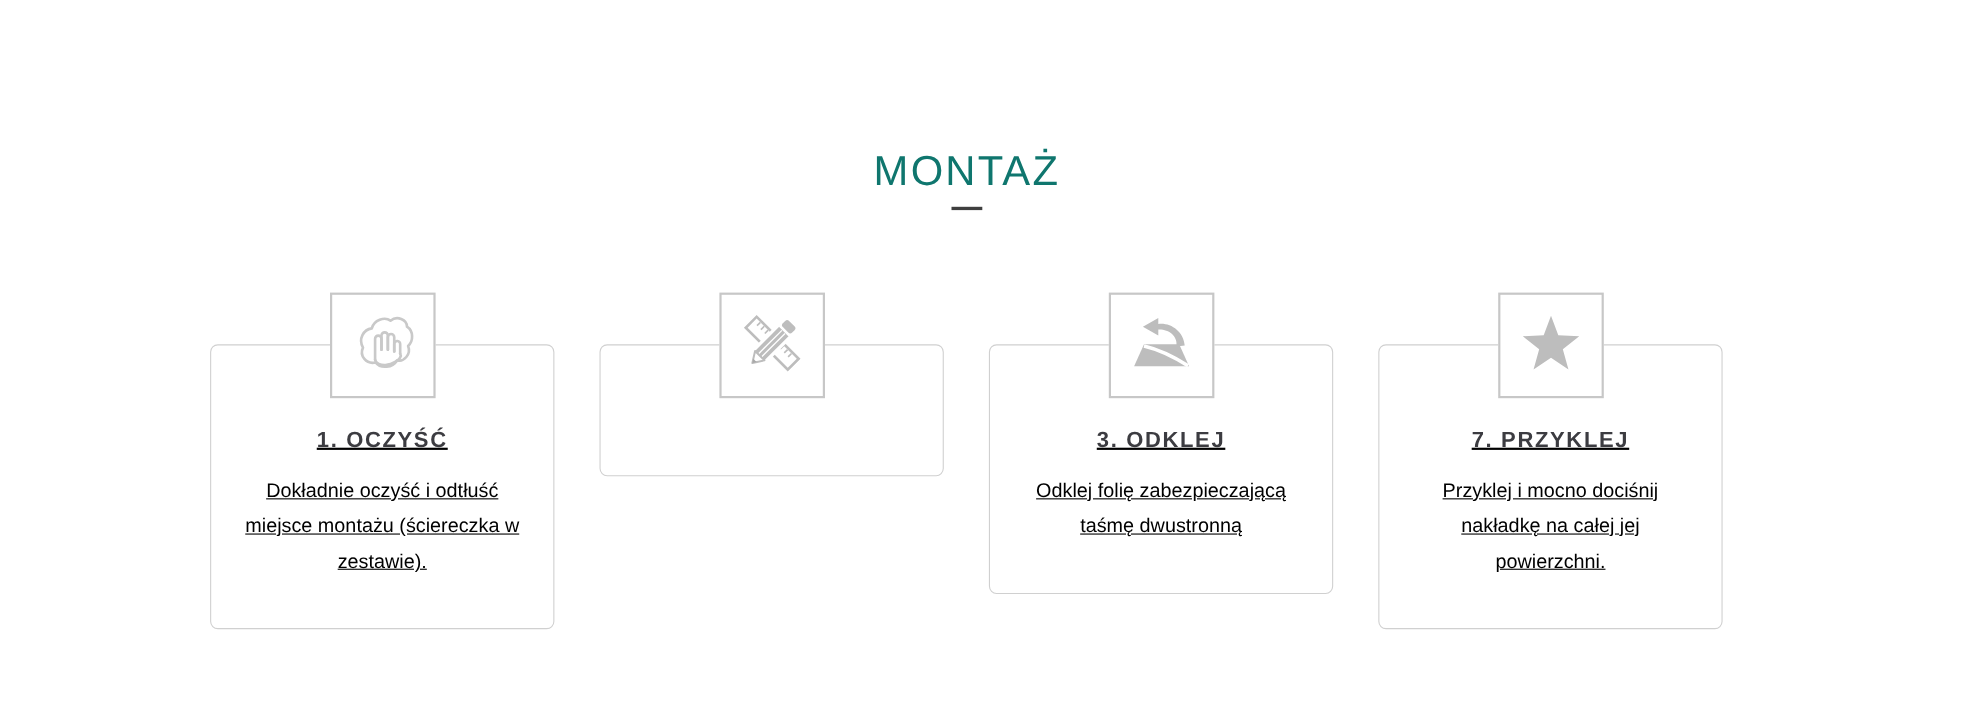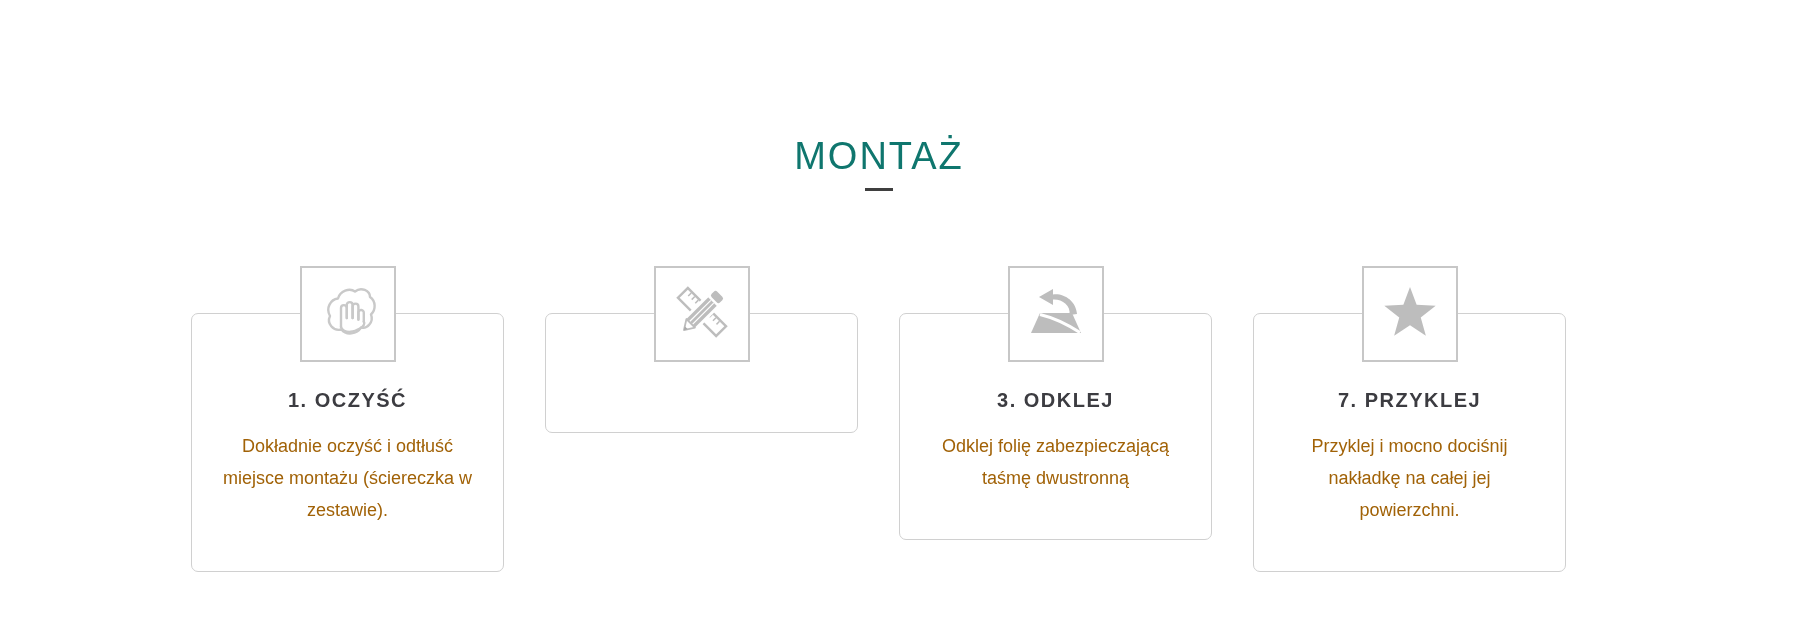--- a/index.html
+++ b/index.html
@@ -25,20 +25,21 @@
   .title-underline {
     width: 28px; height: 3px;
     background: #3f3f3f;
     margin: 9px auto 0 auto;
   }
   .cards-row {
     display: flex;
     align-items: flex-start;
     gap: 41px;
     margin-top: 122px;
+    text-decoration: underline;
   }
   .step-card {
     position: relative;
     width: 313px;
     border: 1px solid #d0d0d0;
     border-radius: 7px;
     padding: 73px 14px 45px 14px;
     text-align: center;
     background: #ffffff;
   }
@@ -58,21 +59,21 @@
     font-size: 20px;
     line-height: 26px;
     font-weight: 700;
     letter-spacing: 1.5px;
     color: #3c3c41;
   }
   .step-body {
     margin-top: 17px;
     font-size: 18px;
     line-height: 32px;
-    color: #a16207;
+    color: #000000;
     white-space: pre-line;
   }
 </style>
 </head>
 <body>
 
 <div class="content">
 
   <h2 class="section-title">MONTAŻ</h2>
   <div class="title-underline"></div>

